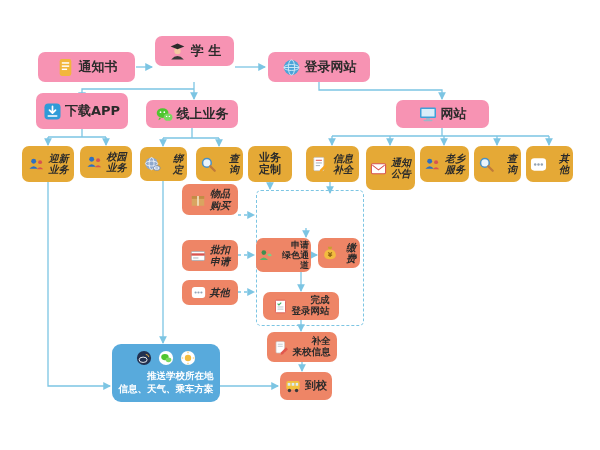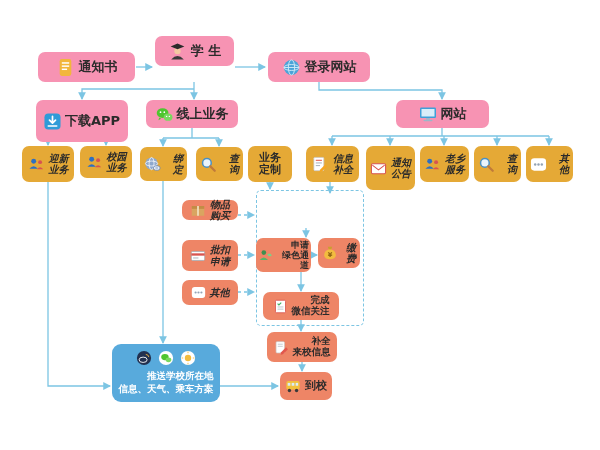--- a/index.html
+++ b/index.html
@@ -97,21 +97,21 @@
         <svg width="19" height="19" viewBox="0 0 18 18">
           <circle cx="9" cy="9" r="7.2" fill="#4aa3d8"></circle>
           <ellipse cx="9" cy="9" rx="7.2" ry="2.8" fill="none" stroke="#cfe9f7" stroke-width="0.9"></ellipse>
           <ellipse cx="9" cy="9" rx="3" ry="7.2" fill="none" stroke="#cfe9f7" stroke-width="0.9"></ellipse>
           <line x1="1.8" y1="9" x2="16.2" y2="9" stroke="#cfe9f7" stroke-width="0.9"></line>
         </svg>
       </span>
     <span class="lbl t13">登录网站</span>
   </div>
 
-  <div class="box pink" style="left:36px;top:100px;width:92px;height:42px">
+  <div class="box pink" style="left:36px;top:93px;width:92px;height:36px">
     <span class="ic">
         <svg width="17" height="17" viewBox="0 0 18 18">
           <rect x="0.5" y="0.5" width="17" height="17" rx="4" fill="#2f9bd8"></rect>
           <path d="M9 3.5 V10 M5.8 7.5 L9 10.8 L12.2 7.5" fill="none" stroke="#fff" stroke-width="1.8" stroke-linecap="round" stroke-linejoin="round"></path>
           <path d="M4.5 13.8 h9" stroke="#fff" stroke-width="1.6" stroke-linecap="round"></path>
         </svg>
       </span>
     <span class="lbl t13">下载APP</span>
   </div>
 
@@ -249,21 +249,21 @@
         <svg width="17" height="17" viewBox="0 0 18 18">
           <rect x="1" y="2.5" width="16" height="13" rx="3.5" fill="#fff"></rect>
           <circle cx="5.5" cy="9" r="1.3" fill="#93a3b5"></circle>
           <circle cx="9" cy="9" r="1.3" fill="#93a3b5"></circle>
           <circle cx="12.5" cy="9" r="1.3" fill="#93a3b5"></circle>
         </svg>
       </span>
     <span class="lbl t10">其他</span>
   </div>
 
-  <div class="box orange" style="left:182px;top:200px;width:56px;height:20px">
+  <div class="box orange" style="left:182px;top:184px;width:56px;height:31px">
     <span class="ic">
         <svg width="16" height="16" viewBox="0 0 18 18">
           <rect x="2" y="4.5" width="14" height="11" fill="#d9a560"></rect>
           <rect x="2" y="4.5" width="14" height="3.2" fill="#c28c45"></rect>
           <rect x="8" y="4.5" width="2" height="11" fill="#f2ddbb"></rect>
         </svg>
       </span>
     <span class="lbl t10">物品
 购买</span>
   </div>
@@ -319,21 +319,21 @@
   <div class="box orange" style="left:263px;top:292px;width:76px;height:28px">
     <span class="ic">
         <svg width="15" height="15" viewBox="0 0 18 18">
           <rect x="3" y="1.5" width="12" height="15" rx="1.2" fill="#fff" stroke="#d85450" stroke-width="1"></rect>
           <path d="M5.5 5.5 l1.6 1.6 2.8 -2.8" fill="none" stroke="#45b268" stroke-width="1.4"></path>
           <rect x="5.5" y="9" width="7" height="1.1" fill="#b9c2cb"></rect>
           <rect x="5.5" y="11.6" width="7" height="1.1" fill="#b9c2cb"></rect>
         </svg>
       </span>
     <span class="lbl" style="font-size:9.5px">完成
-微信关注</span>
+登录网站</span>
   </div>
 
   <div class="box orange" style="left:267px;top:332px;width:70px;height:30px">
     <span class="ic">
         <svg width="15" height="15" viewBox="0 0 18 18">
           <rect x="2.5" y="2" width="10" height="13.5" rx="1" fill="#fff" stroke="#c9c9c9" stroke-width="0.8"></rect>
           <rect x="4.5" y="4.5" width="6" height="1" fill="#b9c2cb"></rect>
           <rect x="4.5" y="7" width="6" height="1" fill="#b9c2cb"></rect>
           <path d="M8.5 14.8 l6 -6 2.2 2.2 -6 6 -2.8 0.6 z" fill="#e2574c"></path>
         </svg>

